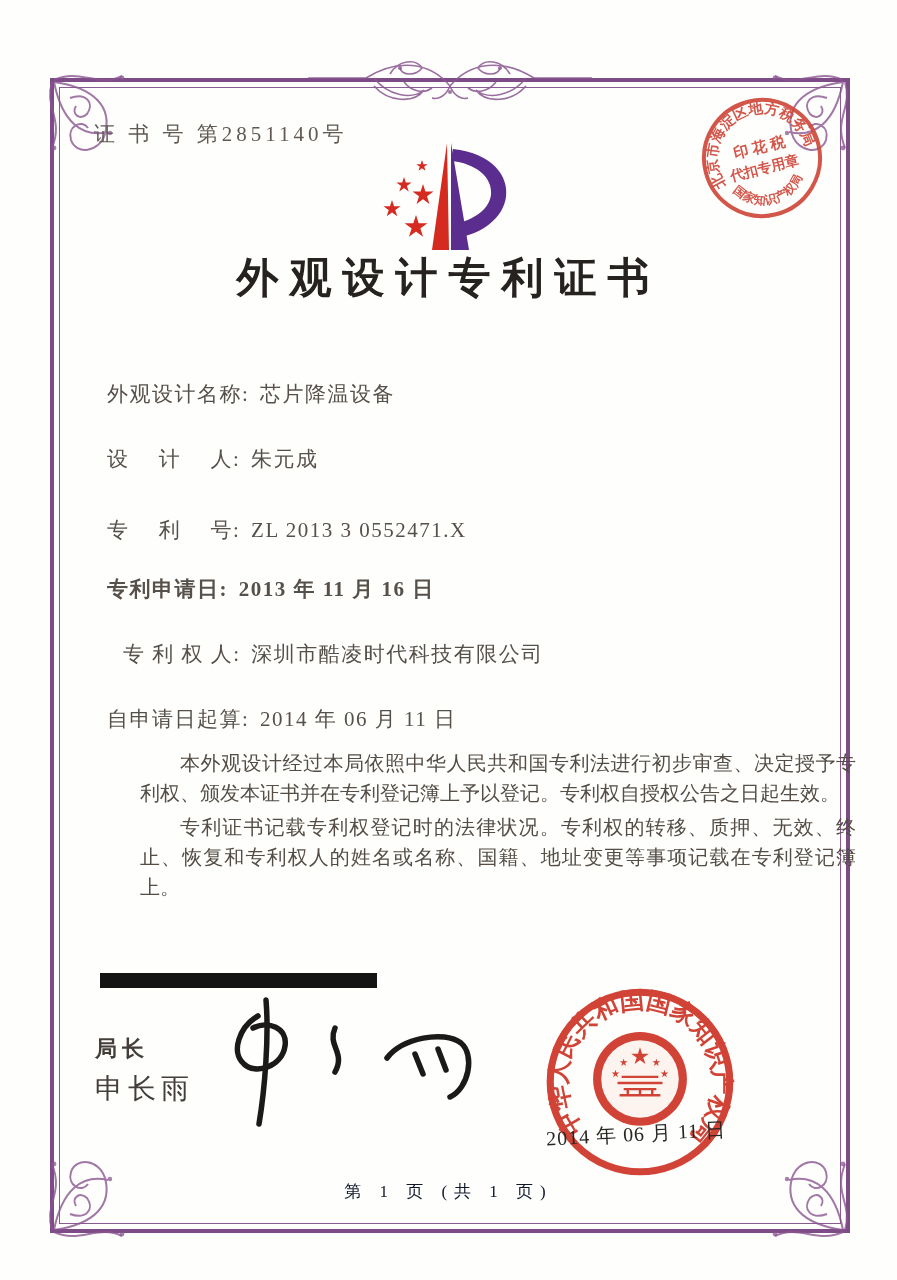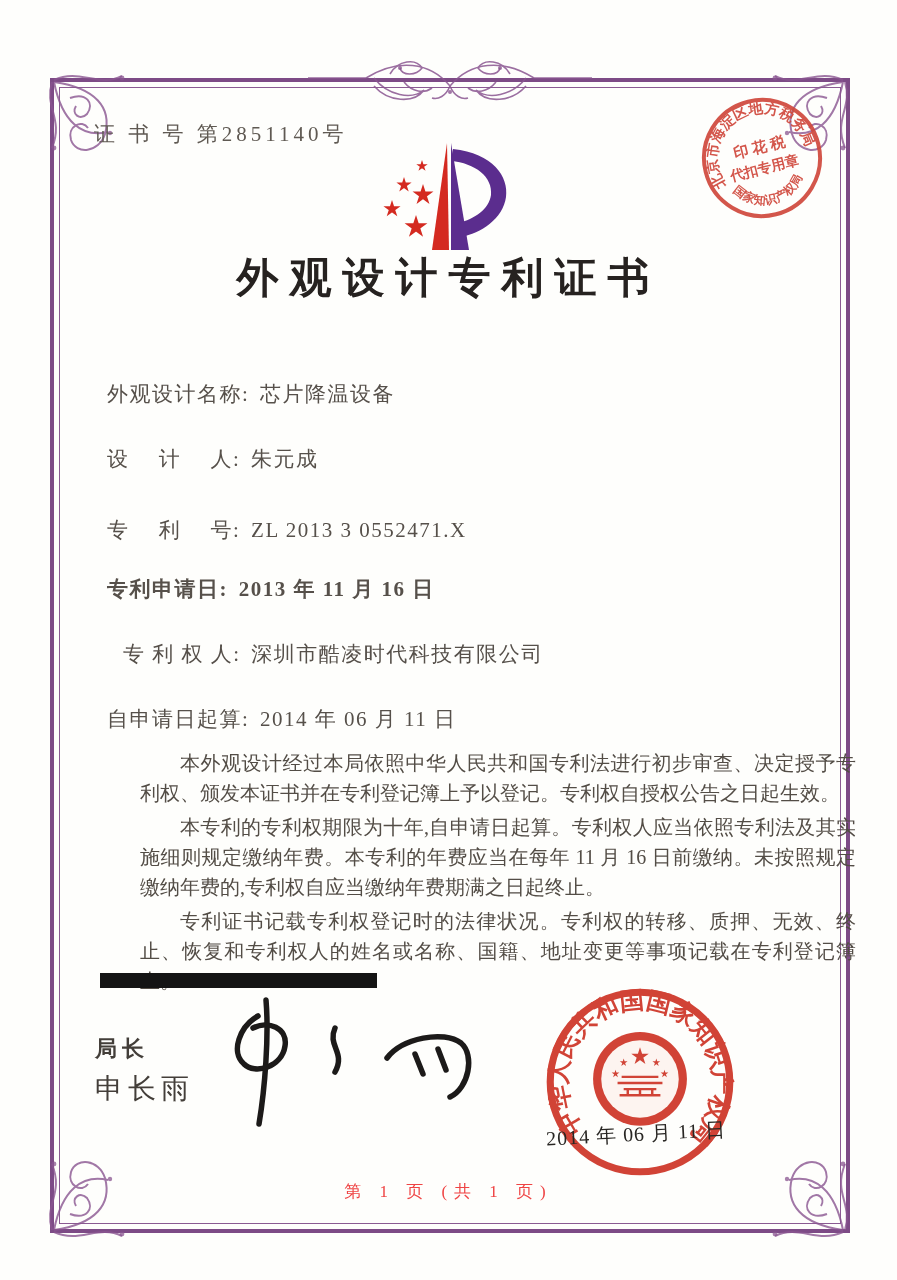--- a/index.html
+++ b/index.html
@@ -49,21 +49,21 @@
   .signer-name{position:absolute;left:95px;top:1070px;font-size:28px;letter-spacing:5px;color:#433e39;}
   .signature{position:absolute;left:202px;top:996px;width:285px;height:135px;}
   .main-seal{position:absolute;left:538px;top:980px;width:204px;height:204px;opacity:.95;}
   .seal-date{
     position:absolute;left:546px;top:1120px;width:210px;font-size:20px;
     letter-spacing:1px;color:#282623;transform:rotate(-3deg);white-space:nowrap;
   }
   .tax-stamp{position:absolute;left:696px;top:92px;width:132px;height:132px;transform:rotate(-14deg);opacity:.92;}
   .page-footer{
     position:absolute;left:0;right:0;top:1180px;text-align:center;
-    font-size:17px;letter-spacing:7px;color:#ef4444;
+    font-size:17px;letter-spacing:7px;color:#0f172a;
   }
 </style>
 </head>
 <body>
 
 <div class="page">
 
   <div class="frame-outer">
     <div class="frame-inner"></div>
   </div>
@@ -182,21 +182,20 @@
     <span class="lab">专 利 权 人:</span>
     <span class="val">深圳市酷凌时代科技有限公司</span>
   </div>
   <div class="field-row f5">
     <span class="lab">自申请日起算:</span>
     <span class="val">2014 年 06 月 11 日</span>
   </div>
 
   <div class="body-text">
     <p>本外观设计经过本局依照中华人民共和国专利法进行初步审查、决定授予专利权、颁发本证书并在专利登记簿上予以登记。专利权自授权公告之日起生效。</p>
-    <p>本专利的专利权期限为十年,自申请日起算。专利权人应当依照专利法及其实施细则规定缴纳年费。本专利的年费应当在每年 11 月 16 日前缴纳。未按照规定缴纳年费的,专利权自应当缴纳年费期满之日起终止。</p>
     <p>专利证书记载专利权登记时的法律状况。专利权的转移、质押、无效、终止、恢复和专利权人的姓名或名称、国籍、地址变更等事项记载在专利登记簿上。</p>
   </div>
 
   <div class="redaction-bar"></div>
 
   <div class="signer-title">局长</div>
   <div class="signer-name">申长雨</div>
 
   <svg class="signature" viewBox="0 0 285 135">
     <g stroke="#1c1a19" fill="none" stroke-width="5.5" stroke-linecap="round">

